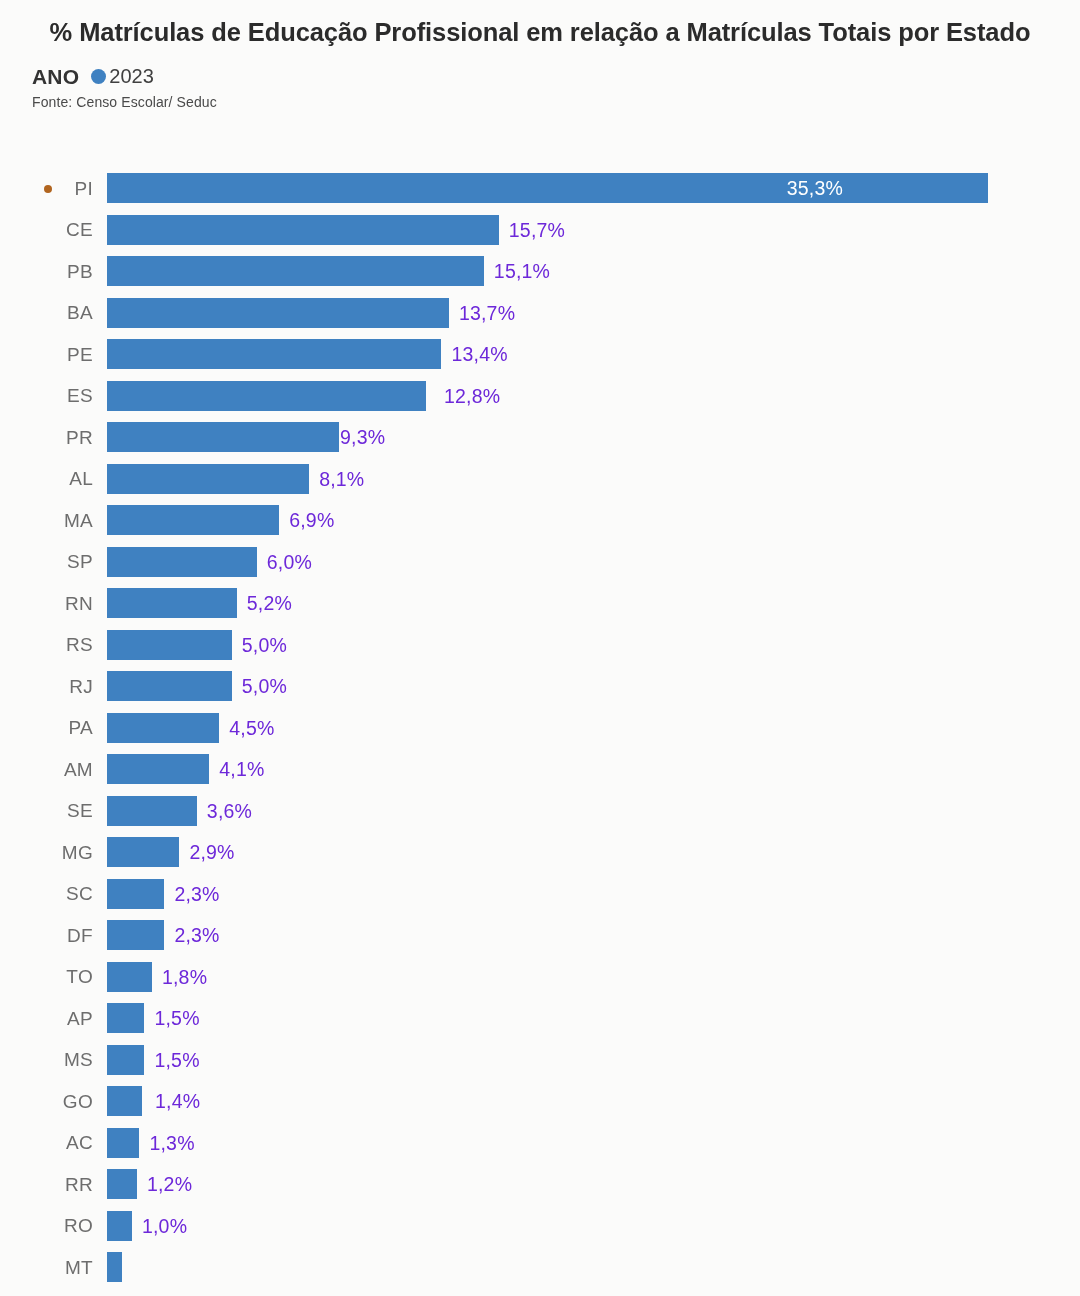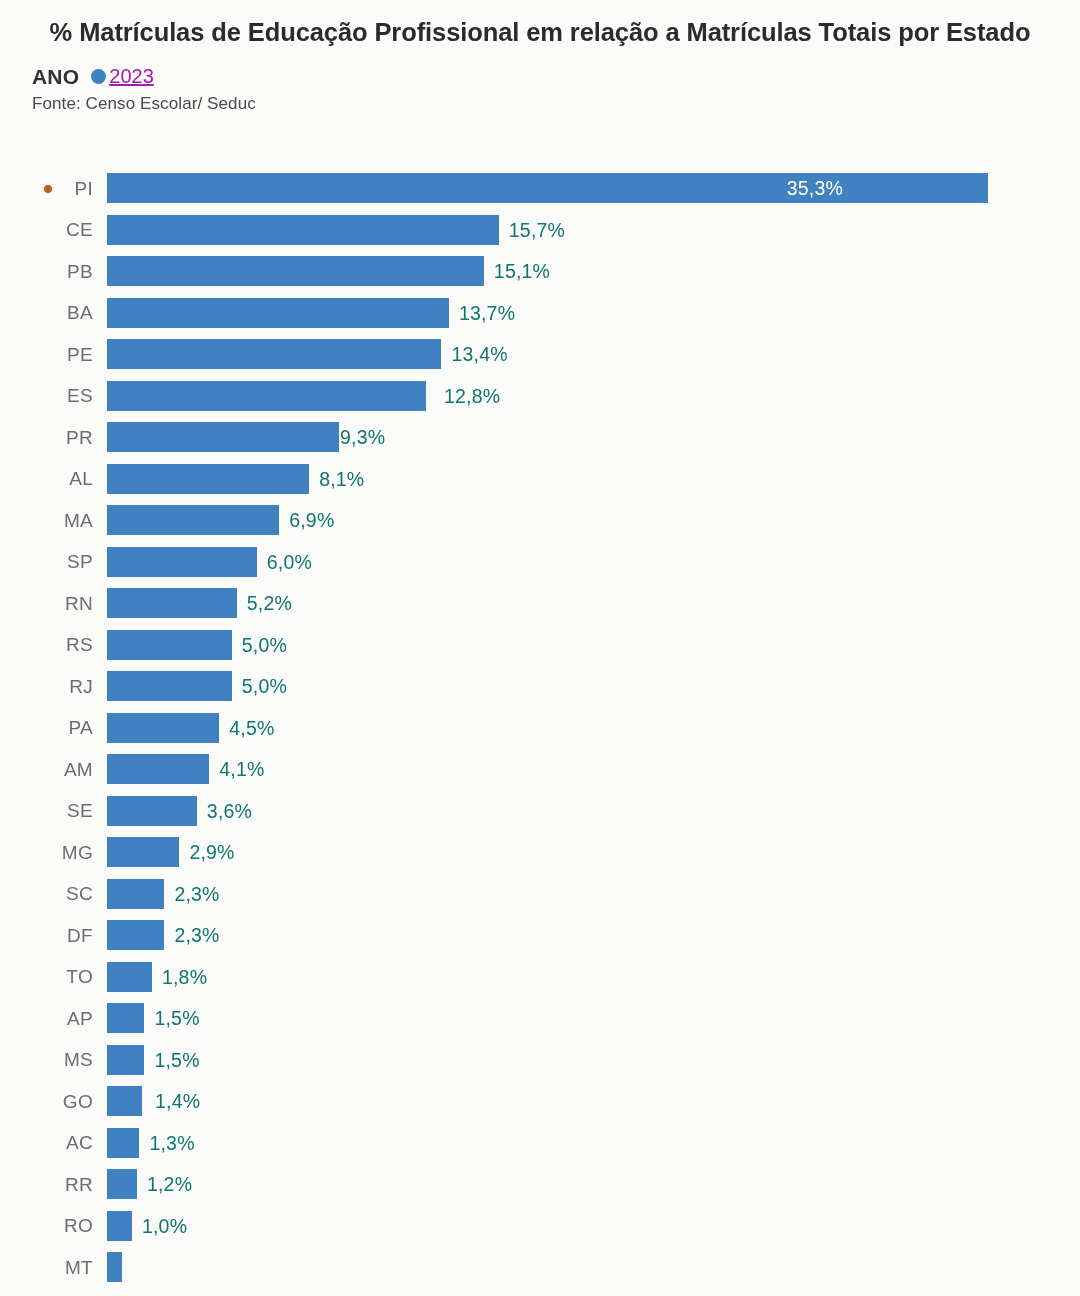--- a/index.html
+++ b/index.html
@@ -44,27 +44,26 @@
   #legend-swatch {
     width: 15px;
     height: 15px;
     border-radius: 50%;
     background: #3f81c1;
     margin: 0 3px 0 12px;
     flex: none;
   }
   #legend-value {
     font-size: 20px;
-    color: #a21caf;
-    text-decoration: underline;
+    color: #404040;
   }
 
   #source-line {
     margin: 4px 0 0 32px;
-    font-size: 17px;
+    font-size: 14px;
     color: #4a4a4a;
     letter-spacing: 0.1px;
   }
 
   
   #plot {
     position: absolute;
     left: 0;
     top: 168px;
     width: 855px;
@@ -104,21 +103,21 @@
   .bar-fill {
     height: 30px;
     background: #3f81c1;
     box-sizing: border-box;
   }
   .bar-value {
     position: absolute;
     top: 50%;
     transform: translateY(-50%);
     font-size: 19.5px;
-    color: #0f766e;
+    color: #6d28d9;
     white-space: nowrap;
     letter-spacing: 0.2px;
   }
   .bar-value.inside {
     color: #ffffff;
   }
 </style>
 </head>
 <body>
 

